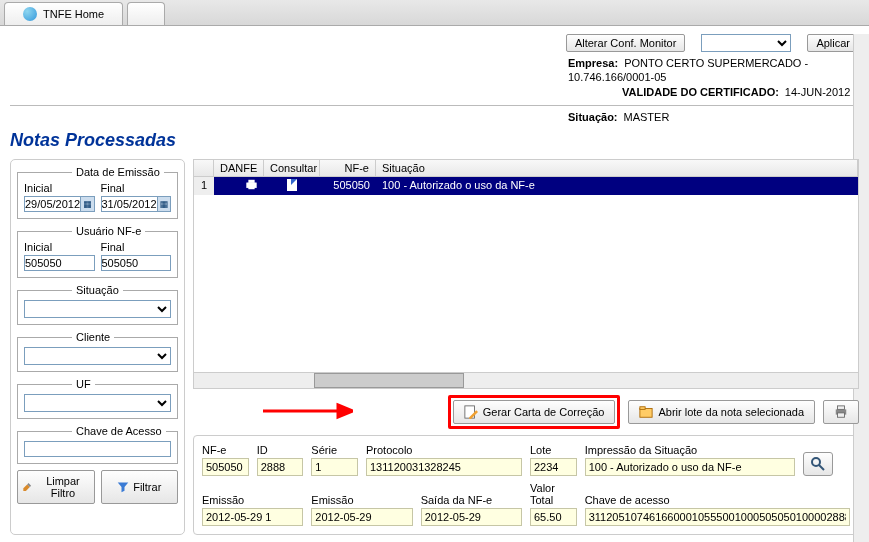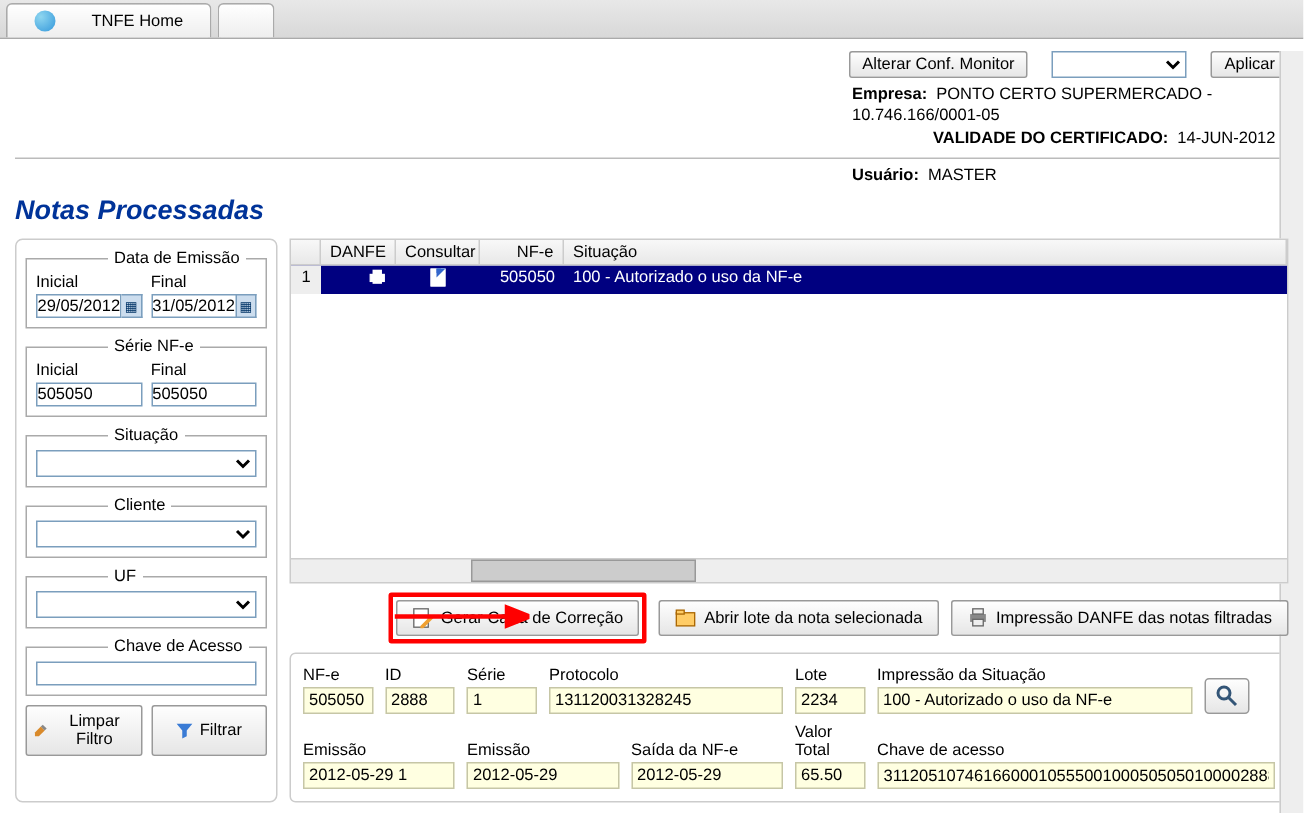--- a/index.html
+++ b/index.html
@@ -1,18 +1,18 @@
 <!DOCTYPE html>
 <html><head>
 <meta charset="utf-8">
 <style>
   * { box-sizing: border-box; margin: 0; padding: 0; }
   body { font-family: Tahoma, Arial, sans-serif; font-size: 11px; background: #fff; color: #000; }
   .browser-chrome { background: linear-gradient(#e8e8e8,#d8d8d8); border-bottom: 1px solid #aaa; height: 26px; display:flex; }
-  .tab { background: linear-gradient(#fff,#eee); border: 1px solid #aaa; border-bottom:none; border-radius: 4px 4px 0 0; padding: 4px 18px; margin: 2px 0 0 4px; font-size:11px; display:flex; align-items:center; gap:24px; }
+  .tab { background: linear-gradient(#fff,#eee); border: 1px solid #aaa; border-bottom:none; border-radius: 4px 4px 0 0; padding: 4px 18px; margin: 2px 0 0 4px; font-size:11px; display:flex; align-items:center; gap:6px; }
   .globe-icon { width:14px; height:14px; border-radius:50%; background: radial-gradient(circle at 30% 30%, #8ed6f0, #3498db); display:inline-block; }
   .tab-empty { width:20px; }
   .app { position:relative; width:869px; height:516px; }
   .topbar { margin: 8px 10px 4px; display:flex; justify-content:flex-end; align-items:center; gap:16px; }
   .btn { background: linear-gradient(#fefefe,#e6e6e6); border:1px solid #999; border-radius:2px; padding:2px 8px; font-size:11px; cursor:pointer; }
   select, input[type=text] { border:1px solid #7b9ebd; font-size:11px; padding:1px 0; background:#fff; }
   .info-block { margin: 0 10px 6px; text-align:left; padding-left:558px; font-size:11px; line-height:1.3; }
   .info-block .lbl { font-weight:bold; margin-right:6px; }
   hr.sep { margin:0 10px 8px; border:none; border-top:1px solid #bbb; }
   .main { display:flex; margin:0 10px; gap:8px; }
@@ -86,21 +86,21 @@
     <select style="width:90px"></select>
     <button class="btn">Aplicar</button>
   </div>
 
   <div class="info-block">
     <div><span class="lbl">Empresa:</span><span>PONTO CERTO SUPERMERCADO - 10.746.166/0001-05</span></div>
     <div style="padding-left:54px;"><span class="lbl">VALIDADE DO CERTIFICADO:</span><span>14-JUN-2012</span></div>
   </div>
   <hr class="sep">
   <div class="info-block" style="margin-top:-4px;">
-    <span class="lbl">Usuário:</span><span>MASTER</span>
+    <span class="lbl">Situação:</span><span>MASTER</span>
   </div>
 
   <div class="title-h">Notas Processadas</div>
 
   <div class="main">
     <div class="panel left">
       <fieldset>
         <legend>Data de Emissão</legend>
         <div class="row2">
           <div class="col">
@@ -114,21 +114,21 @@
             <label class="lblf">Final</label>
             <div class="date-wrap">
               <input type="text" value="31/05/2012" style="">
               <div class="cal-icon">▦</div>
             </div>
           </div>
         </div>
       </fieldset>
 
       <fieldset>
-        <legend>Série NF-e</legend>
+        <legend>Usuário NF-e</legend>
         <div class="row2">
           <div class="col">
             <label class="lblf">Inicial</label>
             <input type="text" style="width: 100%;" value="505050">
           </div>
           <div class="col">
             <label class="lblf">Final</label>
             <input type="text" style="width: 100%;" value="505050">
           </div>
         </div>
@@ -223,21 +223,20 @@
               <rect x="1" y="2" width="6" height="3" fill="#fc6" stroke="#a60"></rect>
             </svg>
           <span>Abrir lote da nota selecionada</span>
         </button>
         <button class="btn-lg">
           <svg width="14" height="14" viewBox="0 0 16 16">
               <rect x="2" y="5" width="12" height="6" fill="#888"></rect>
               <rect x="4" y="1" width="8" height="4" fill="#eee" stroke="#666"></rect>
               <rect x="4" y="9" width="8" height="5" fill="#eee" stroke="#666"></rect>
             </svg>
-          <span>Impressão DANFE das notas filtradas</span>
         </button>
       </div>
 
       <div class="details">
         <div class="detail-grid">
           <div class="dfield" style="grid-column:span 1"><label class="dlbl">NF-e</label><input readonly="" value="505050" style=""></div>
           <div class="dfield" style="grid-column:span 1"><label class="dlbl">ID</label><input readonly="" value="2888" style=""></div>
           <div class="dfield" style="grid-column:span 1"><label class="dlbl">Série</label><input readonly="" value="1" style=""></div>
           <div class="dfield" style="grid-column:span 3"><label class="dlbl">Protocolo</label><input readonly="" value="131120031328245" style=""></div>
           <div class="dfield" style="grid-column:span 1"><label class="dlbl">Lote</label><input readonly="" value="2234" style=""></div>

